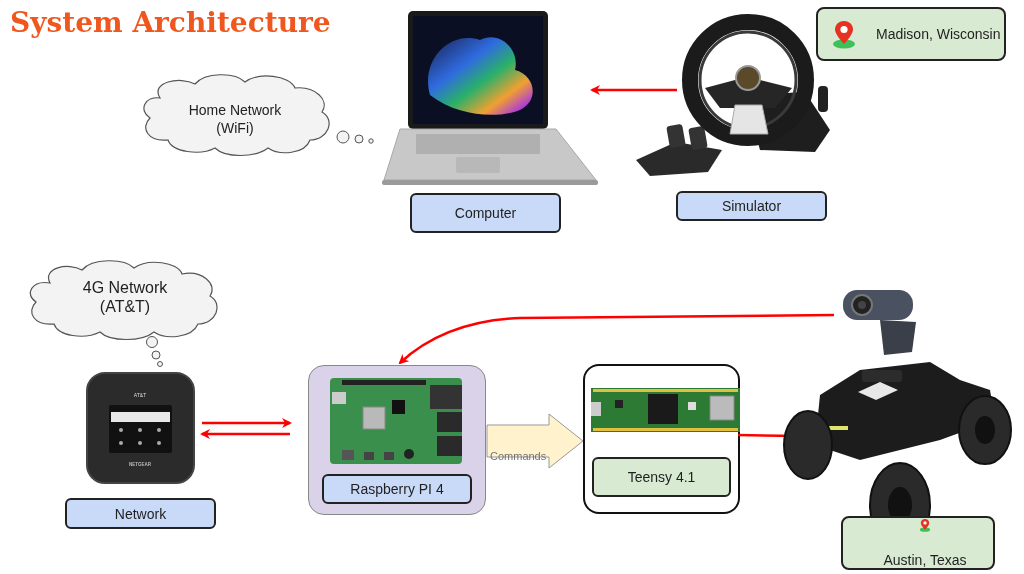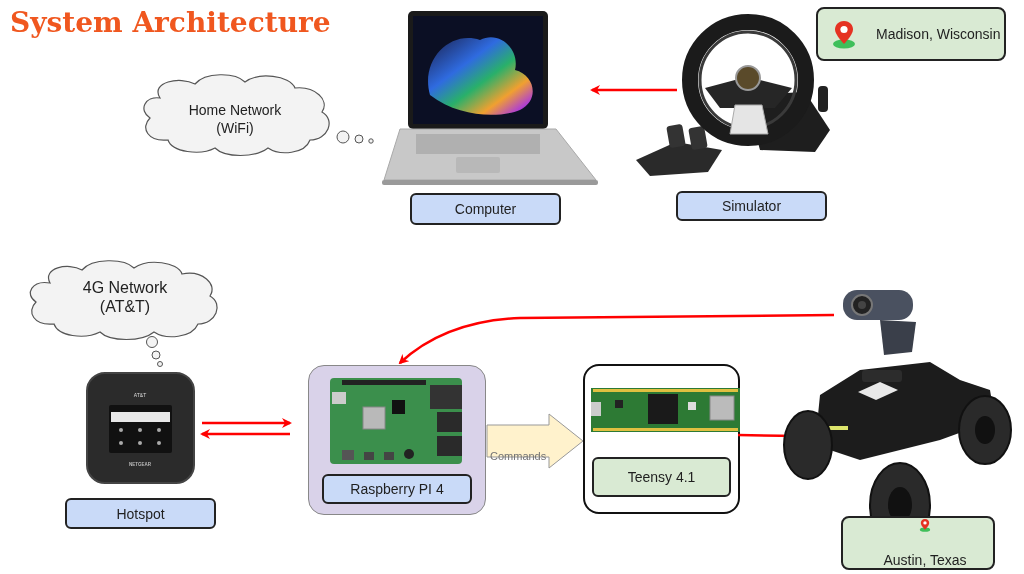--- a/index.html
+++ b/index.html
@@ -181,15 +181,15 @@
 
 <div class="cloud-text" style="left:165px; top:101px; width:140px;">
   <div>Home Network</div>
   <div>(WiFi)</div>
 </div>
 <div class="cloud-text" style="left:55px; top:278px; width:140px; font-size:16px; line-height:19px;">
   <div>4G Network</div>
   <div>(AT&amp;T)</div>
 </div>
 
-<div class="label-box" style="left:410px; top:193px; width:151px; height:32px;">Computer</div>
+<div class="label-box" style="left:410px; top:193px; width:151px; height:40px;">Computer</div>
 <div class="label-box" style="left:676px; top:191px; width:151px; height:30px;">Simulator</div>
-<div class="label-box" style="left:65px; top:498px; width:151px; height:31px;">Hotspot</div>
+<div class="label-box" style="left:65px; top:498px; width:151px; height:31px;">Network</div>
 
 </body></html>

